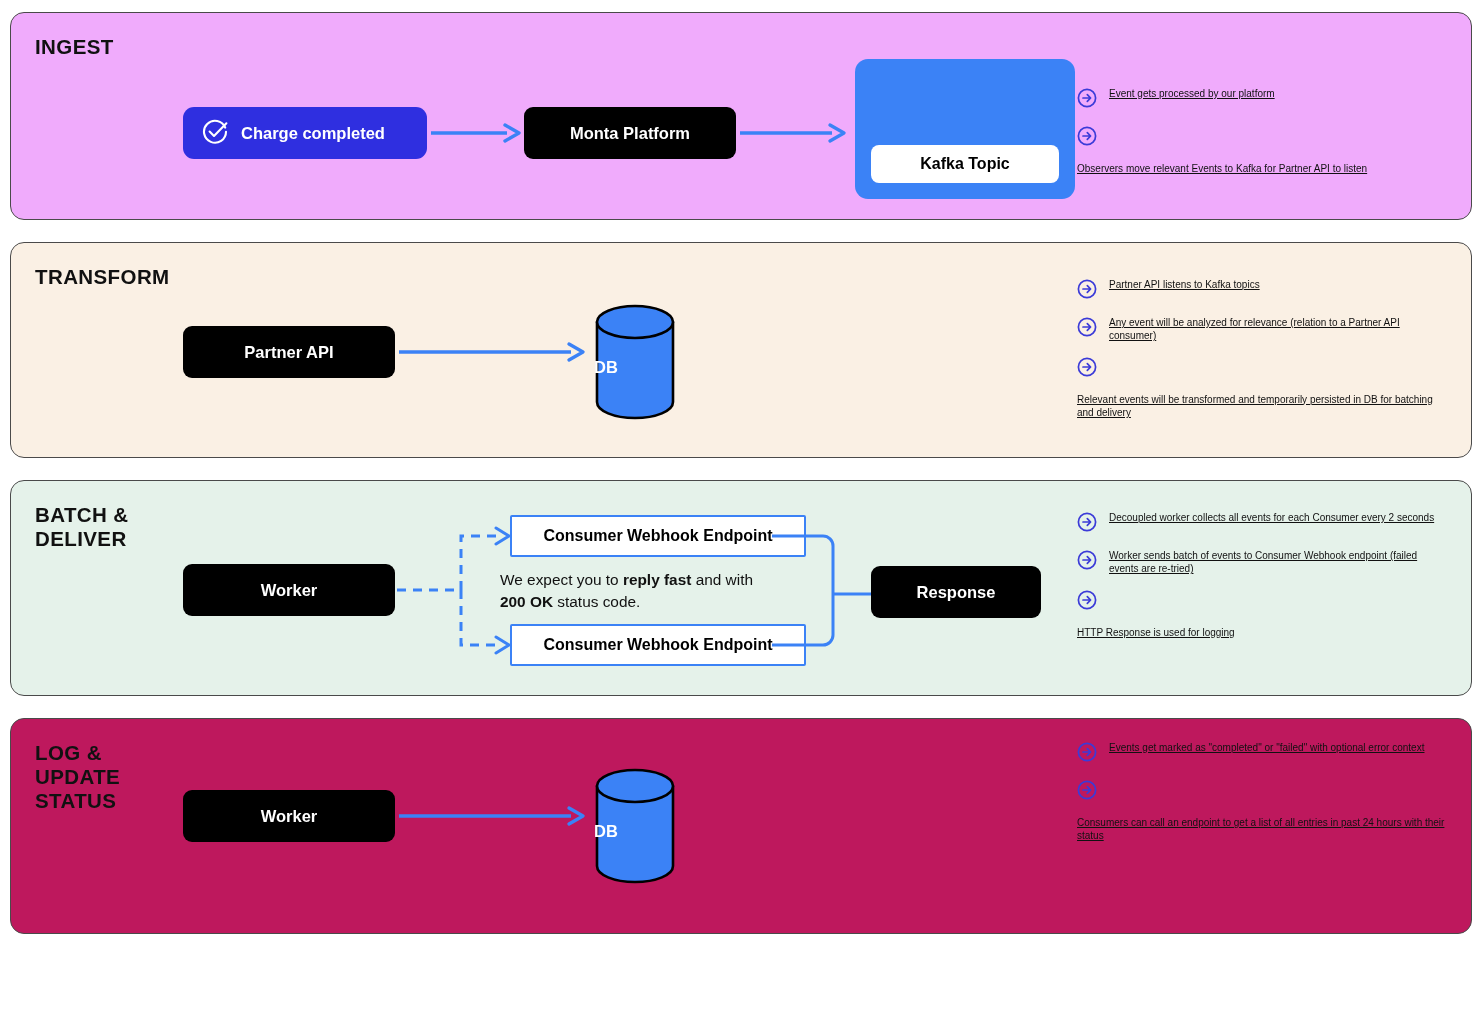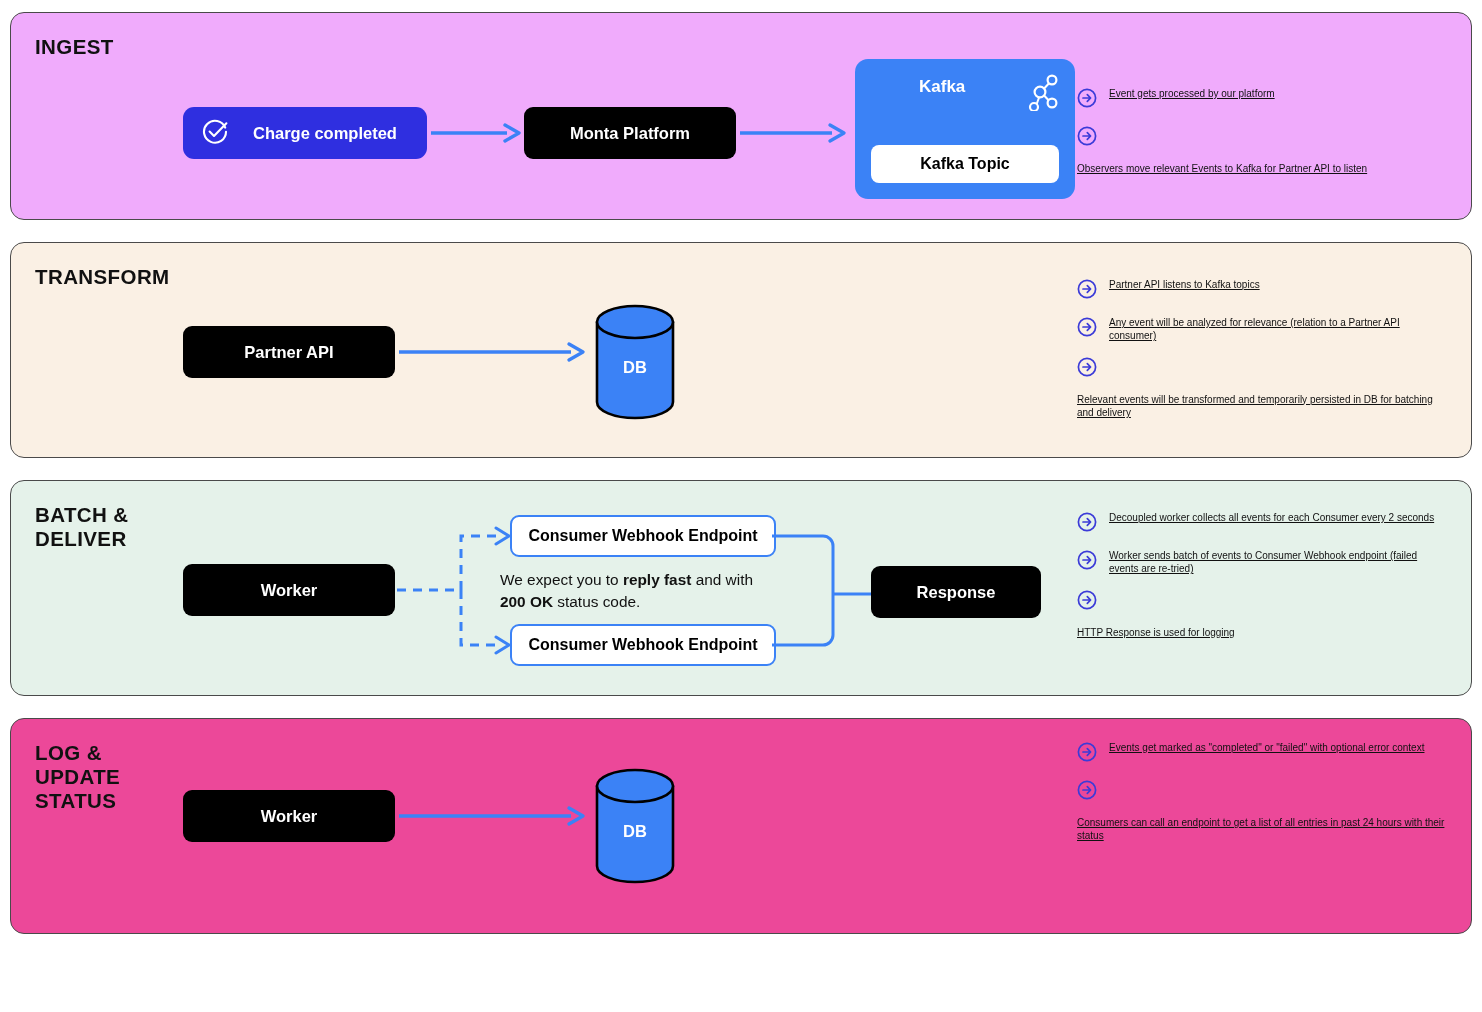--- a/index.html
+++ b/index.html
@@ -21,21 +21,21 @@
   .section {
     position: relative;
     border: 1.6px solid #4a4a4a;
     border-radius: 14px;
     width: 1462px;
     margin: 0 0 22px 0;
   }
   .sec-ingest    { height: 208px; background: #f0abfc; }
   .sec-transform { height: 216px; background: #FAF0E4; }
   .sec-batch     { height: 216px; background: #E5F2EA; }
-  .sec-log       { height: 216px; background: #ec4899; }
+  .sec-log       { height: 216px; background: #be185d; }
 
   .sec-title {
     position: absolute;
     left: 24px;
     top: 22px;
     font-size: 20.5px;
     font-weight: 700;
     letter-spacing: 0.4px;
     color: #111111;
     line-height: 1.18;
@@ -53,21 +53,21 @@
     font-weight: 700;
     color: #ffffff;
     background: #000000;
   }
   .box-indigo { background: #2F2FE0; }
 
   .charge-box {
     left: 172px; top: 94px;
     width: 244px; height: 52px;
     border-radius: 11px;
-    gap: 24px;
+    gap: 12px;
     justify-content: flex-start;
     padding-left: 18px;
   }
   .charge-label { font-size: 16.5px; font-weight: 700; color: #fff; }
 
   
   .kafka-card {
     position: absolute;
     left: 844px; top: 46px;
     width: 220px; height: 140px;
@@ -122,34 +122,34 @@
   .arrow-icon { flex: 0 0 auto; margin-top: 1px; }
 
   
   .flow-arrow { position: absolute; }
 
   
   .db { position: absolute; }
   .db-label {
     position: absolute;
     width: 100%;
-    text-align: center;
+    text-align: left;
     color: #ffffff;
     font-size: 16.5px;
     font-weight: 700;
     top: 55px;
   }
 
   
   .webhook-box {
     position: absolute;
-    width: 266px; height: 42px;
+    width: 296px; height: 42px;
     background: #ffffff;
     border: 2px solid #3B82F6;
-    border-radius: 9px;
+    border-radius: 2px;
     display: flex;
     align-items: center;
     justify-content: center;
     font-size: 16px;
     font-weight: 700;
     color: #000000;
   }
   .reply-note {
     position: absolute;
     left: 489px; top: 608px;
@@ -189,34 +189,20 @@
     <div class="box" style="left:513px; top:94px; width:212px; height:52px;">
       <span>Monta Platform</span>
     </div>
 
     <svg class="flow-arrow" style="left:727px; top:106px;" width="112" height="28">
       <line x1="2" y1="14" x2="94" y2="14" stroke="#3B82F6" stroke-width="3.4"></line>
       <path d="M92 6 L106 14 L92 22" stroke="#3B82F6" stroke-width="3.4" fill="none" stroke-linecap="round" stroke-linejoin="round"></path>
     </svg>
 
     <div class="kafka-card">
-      <div class="kafka-head">
-        <div class="kafka-name">Kafka</div>
-        <span>
-          <svg width="34" height="38" viewBox="0 0 34 38" fill="none">
-            <line x1="16" y1="19" x2="26" y2="8" stroke="#ffffff" stroke-width="2"></line>
-            <line x1="16" y1="19" x2="26" y2="30" stroke="#ffffff" stroke-width="2"></line>
-            <line x1="16" y1="19" x2="11" y2="33" stroke="#ffffff" stroke-width="2"></line>
-            <circle cx="15" cy="19" r="5.4" stroke="#ffffff" stroke-width="2.2" fill="#3B82F6"></circle>
-            <circle cx="27" cy="7" r="4.4" stroke="#ffffff" stroke-width="2.2" fill="#3B82F6"></circle>
-            <circle cx="27" cy="30" r="4.4" stroke="#ffffff" stroke-width="2.2" fill="#3B82F6"></circle>
-            <circle cx="9" cy="34" r="4.0" stroke="#ffffff" stroke-width="2.2" fill="#3B82F6"></circle>
-          </svg>
-        </span>
-      </div>
       <div class="kafka-topic">
         <span>Kafka Topic</span>
       </div>
     </div>
 
     <div class="notes" style="top:74px;">
       <div class="note">
         <span class="arrow-icon">
           <svg width="20" height="20" viewBox="0 0 20 20" fill="none">
             <circle cx="10" cy="10" r="8.6" stroke="#3B3BD8" stroke-width="1.7" fill="none"></circle>

